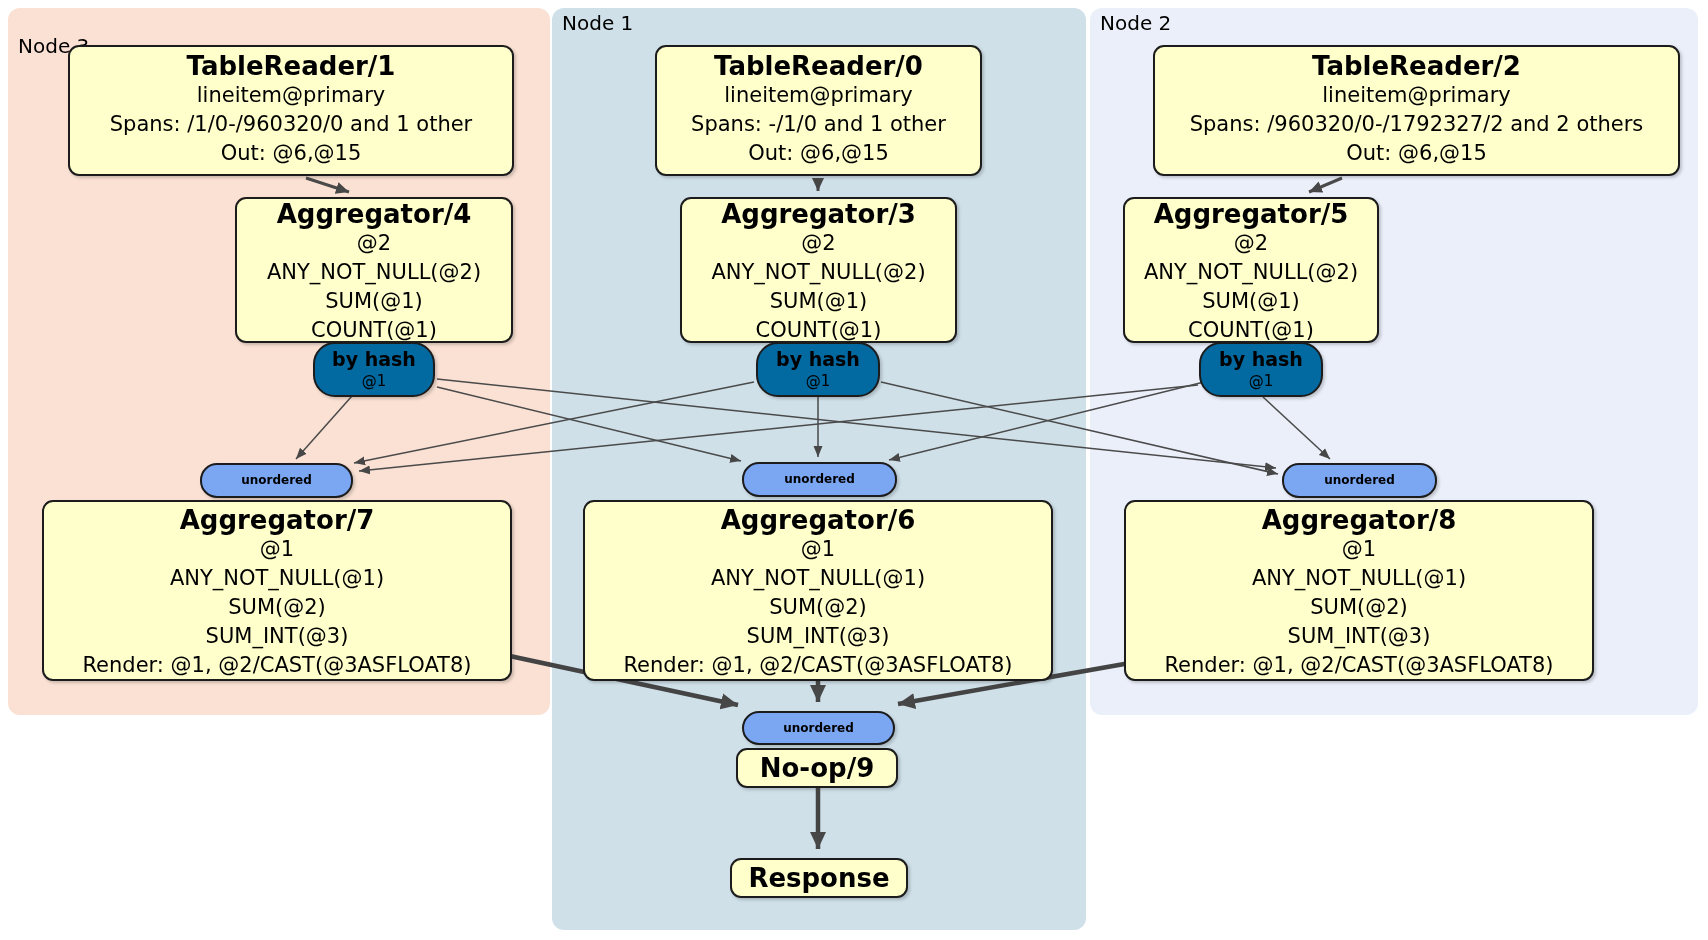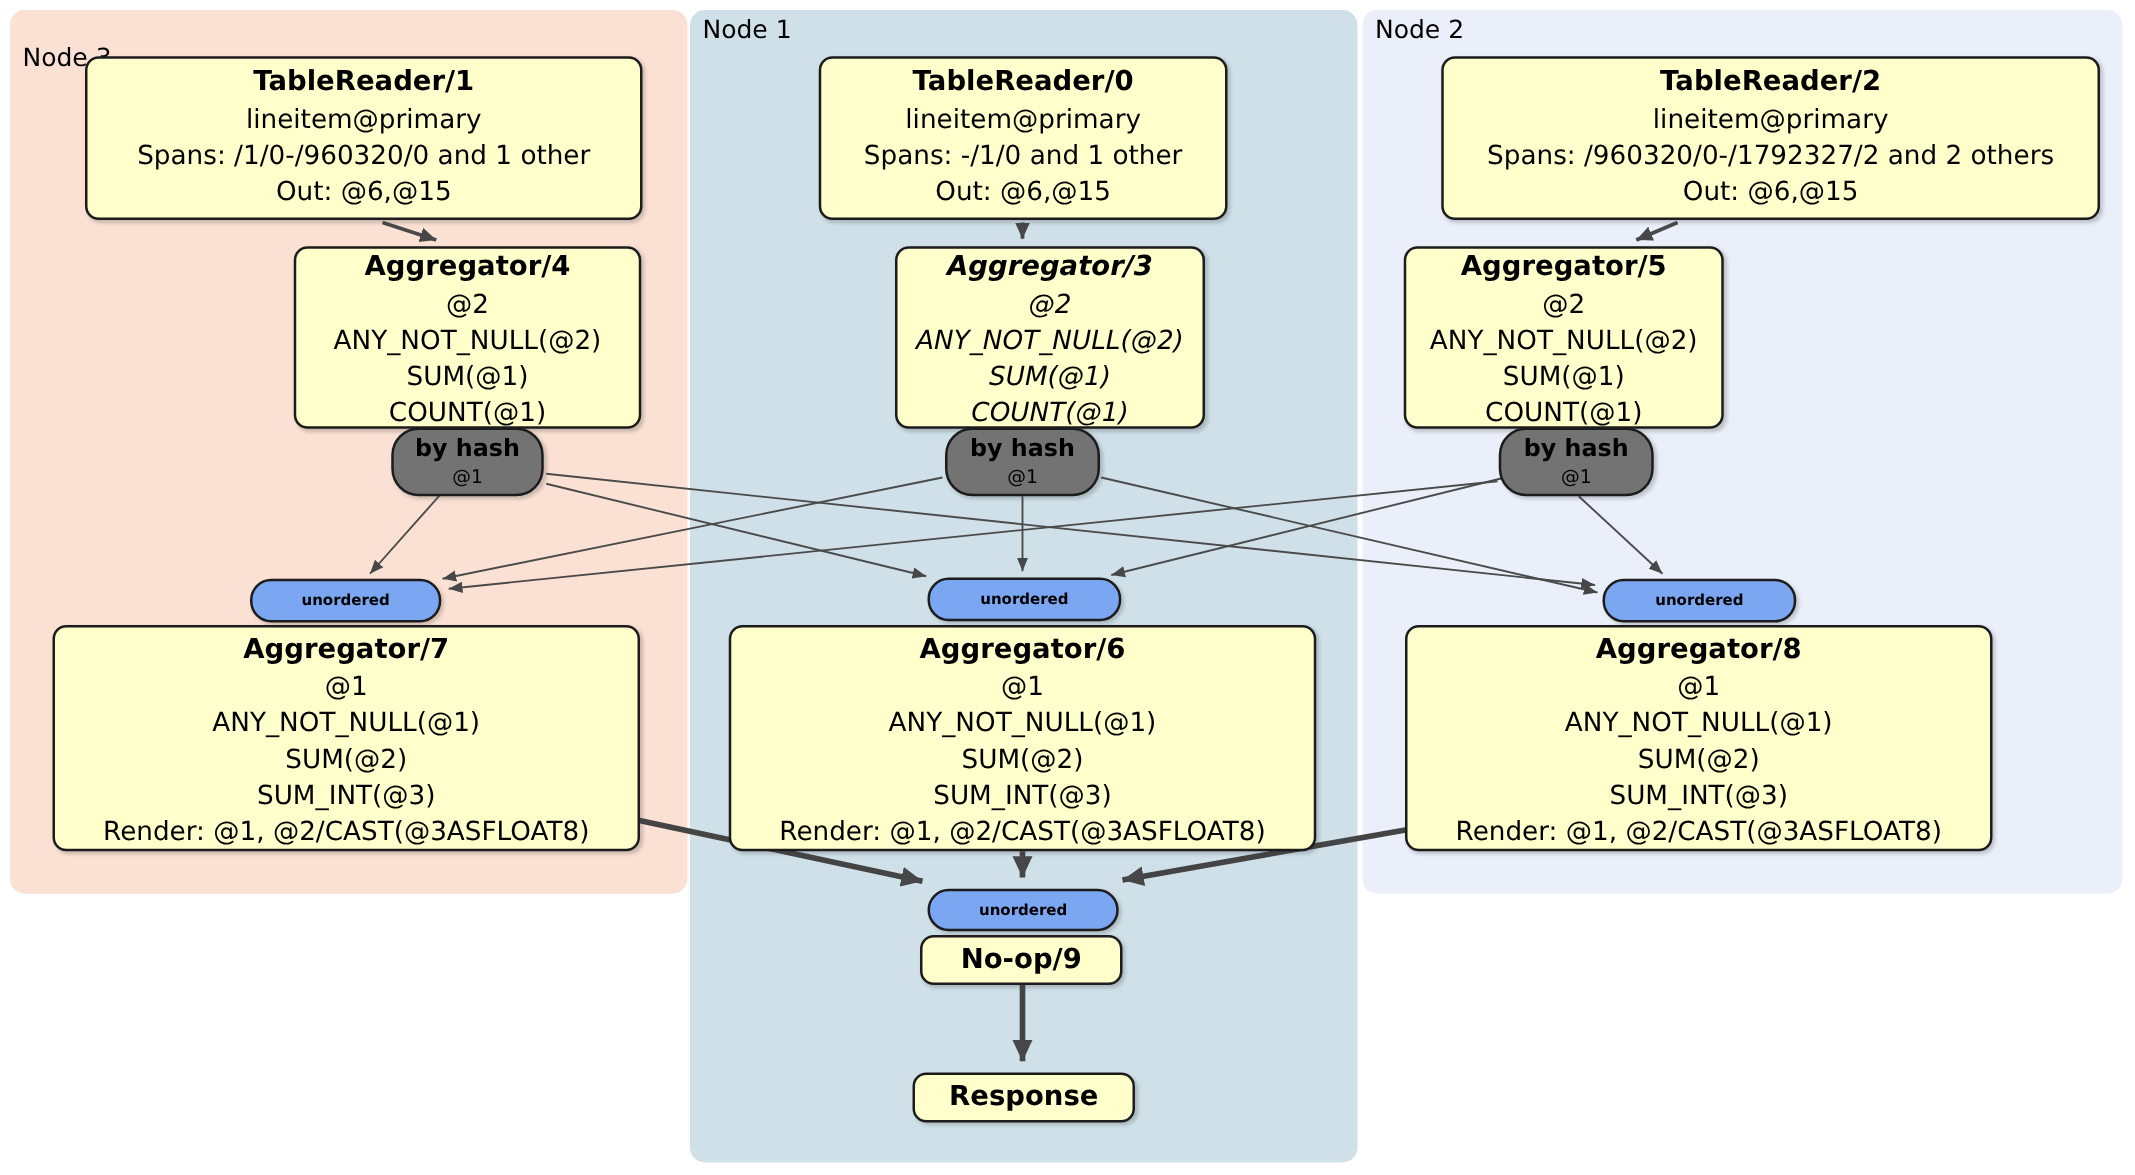--- a/index.html
+++ b/index.html
@@ -7,23 +7,23 @@
          font-family:"DejaVu Sans","Liberation Sans",sans-serif;color:#000;}
   .panel{position:absolute;border-radius:12px;z-index:0;}
   #panel-node3{left:8px;top:8px;width:542px;height:707px;background:#fbe1d3;}
   #panel-node1{left:552px;top:8px;width:534px;height:922px;background:#cfe0e9;}
   #panel-node2{left:1090px;top:8px;width:608px;height:707px;background:#eaeffa;}
   .nlabel{position:absolute;font-size:20px;line-height:22px;color:#000;z-index:2;}
   #edges{position:absolute;left:0;top:0;z-index:1;}
   .pbox{position:absolute;background:#ffffcc;border:2px solid #1c1c1c;border-radius:11px;
         box-sizing:border-box;text-align:center;z-index:2;
         box-shadow:2px 2px 3px rgba(60,60,60,.25);}
-  .pbox .title{font-size:22px;font-weight:700;line-height:30px;}
+  .pbox .title{font-size:26px;font-weight:700;line-height:30px;}
   .pbox .ln{font-size:21px;line-height:29px;white-space:nowrap;}
-  .router{position:absolute;background:#737373;border:2px solid #1c1c1c;border-radius:22px;
+  .router{position:absolute;background:#0369a1;border:2px solid #1c1c1c;border-radius:22px;
           box-sizing:border-box;text-align:center;z-index:3;box-shadow:2px 2px 3px rgba(60,60,60,.25);}
   .router .rl{font-size:19px;font-weight:700;line-height:25px;margin-top:3px;}
   .router .rs{font-size:15px;line-height:18px;}
   .sync{position:absolute;background:#7aa6f2;border:2px solid #1c1c1c;border-radius:17px;
         box-sizing:border-box;text-align:center;font-size:12px;font-weight:700;line-height:30px;
         z-index:3;box-shadow:2px 2px 3px rgba(60,60,60,.25);}
   .pad4{padding-top:4px;} .pad2{padding-top:0;} .pad3{padding-top:3px;}
 </style>
 </head>
 <body>
@@ -91,21 +91,21 @@
     <div class="ln">Out: @6,@15</div>
   </div>
 
   <div class="pbox pad2" style="left:235px;top:197px;width:278px;height:146px;">
     <div class="title">Aggregator/4</div>
     <div class="ln">@2</div>
     <div class="ln">ANY_NOT_NULL(@2)</div>
     <div class="ln">SUM(@1)</div>
     <div class="ln">COUNT(@1)</div>
   </div>
-  <div class="pbox pad2" style="left:716px;top:197px;width:248px;height:146px;font-style:italic;">
+  <div class="pbox pad2" style="left:680px;top:197px;width:277px;height:146px;">
     <div class="title">Aggregator/3</div>
     <div class="ln">@2</div>
     <div class="ln">ANY_NOT_NULL(@2)</div>
     <div class="ln">SUM(@1)</div>
     <div class="ln">COUNT(@1)</div>
   </div>
   <div class="pbox pad2" style="left:1123px;top:197px;width:256px;height:146px;">
     <div class="title">Aggregator/5</div>
     <div class="ln">@2</div>
     <div class="ln">ANY_NOT_NULL(@2)</div>

